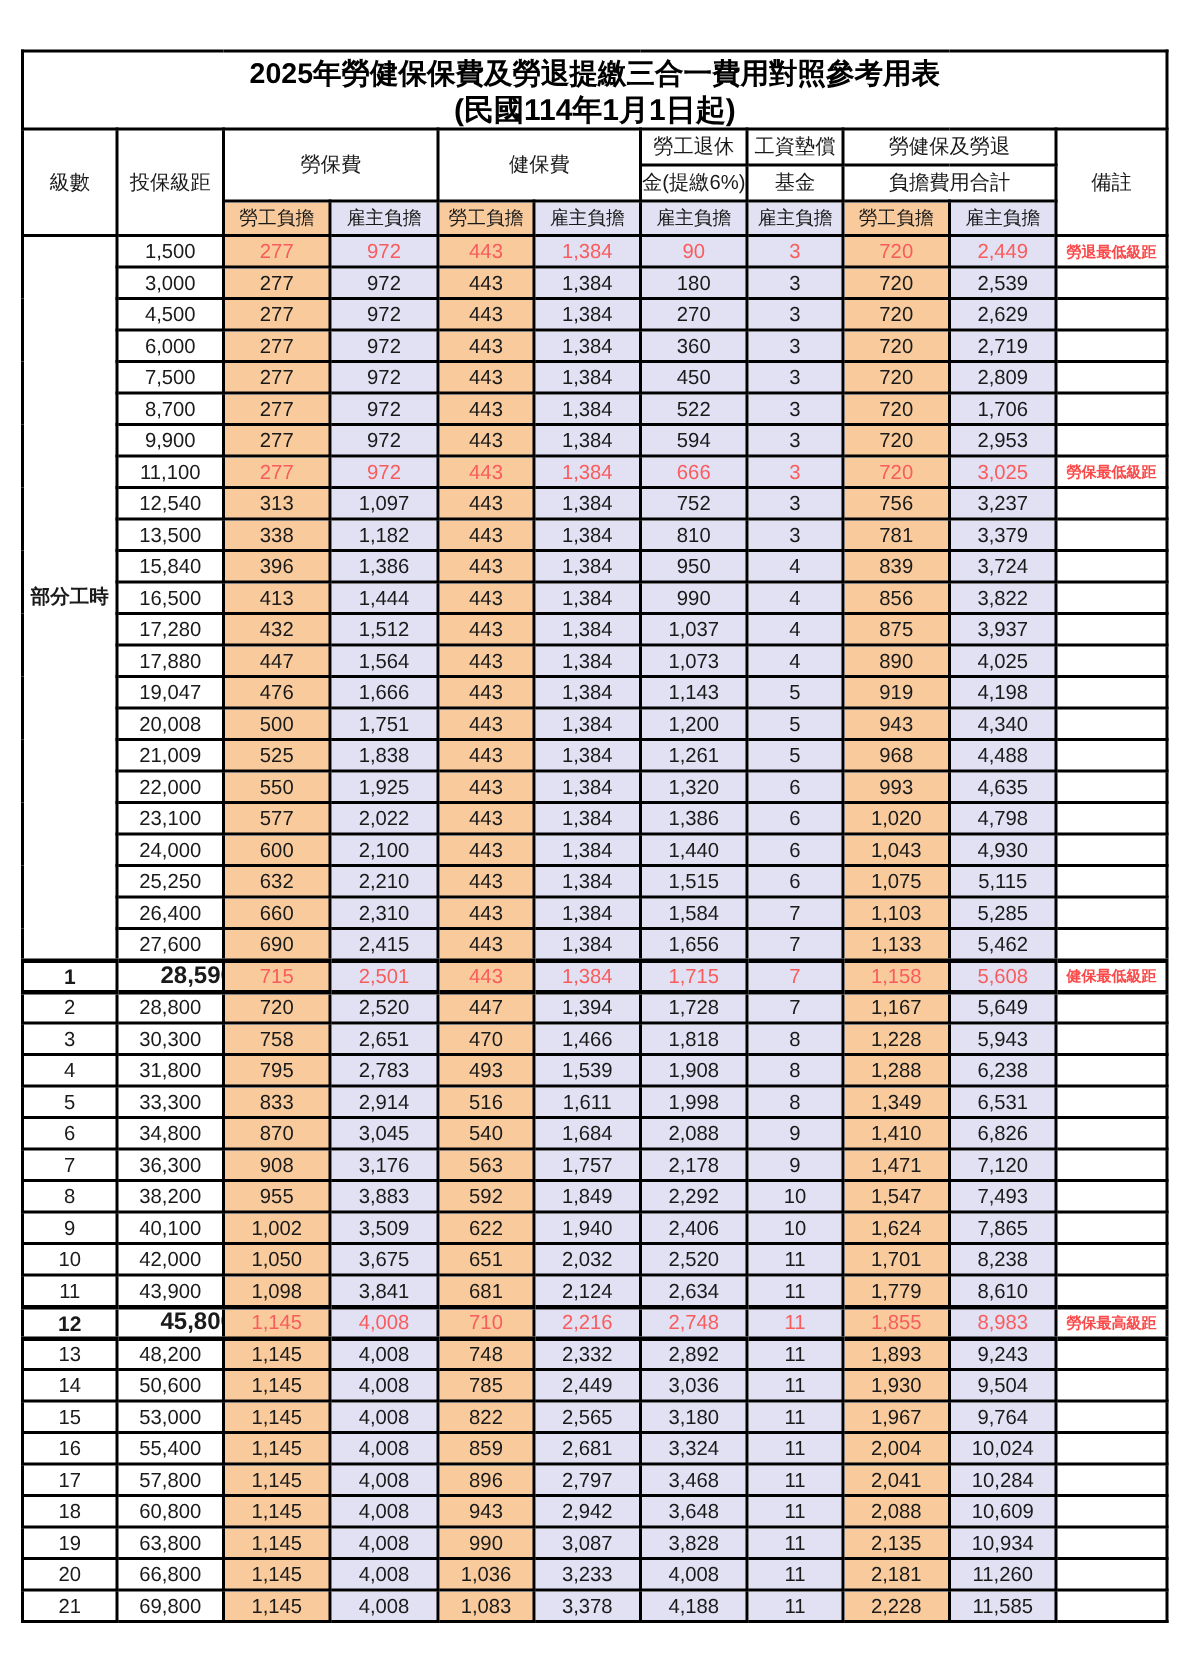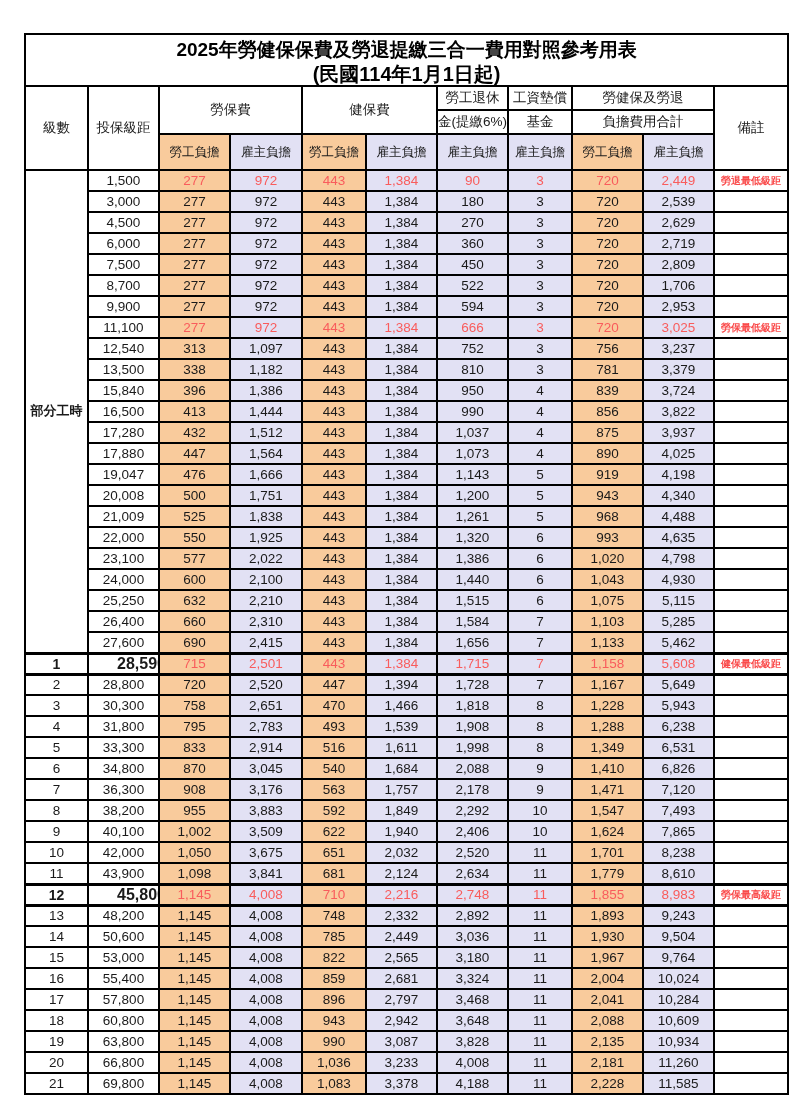--- a/index.html
+++ b/index.html
@@ -2,42 +2,42 @@
 <html><head>
 <meta charset="utf-8">
 <style>
   * { margin: 0; padding: 0; box-sizing: border-box; }
   html, body { background: #ffffff; }
   body {
     width: 791px; height: 1120px;
     font-family: "Liberation Sans", "DejaVu Sans", sans-serif;
     position: relative; overflow: hidden;
   }
-  .page { position: absolute; left: 24px; top: 33px; }
+  .page { position: absolute; left: 14px; top: 33px; }
   table {
     border-collapse: collapse;
     table-layout: fixed;
     width: 763px;
     background: #fff;
   }
   th, td {
     border: 2px solid #000;
     text-align: center;
     vertical-align: middle;
     font-size: 13px;
     color: #1a1a1a;
     overflow: hidden;
     white-space: nowrap;
     padding: 0;
   }
   tr.title-row th { height: 52px; border-bottom: 2px solid #000; }
   .title-line { font-size: 19px; font-weight: bold; line-height: 27px; color: #000; }
   .subtitle-line { font-size: 20px; font-weight: bold; line-height: 22px; color: #000; }
   tr.h1 th, tr.h2 th { height: 24px; font-weight: normal; font-size: 13.5px; }
-  tr.h3 th { height: 36px; font-weight: normal; font-size: 12.5px; }
+  tr.h3 th { height: 23px; font-weight: normal; font-size: 12.5px; }
   tbody td, tbody th { height: 21px; }
   tbody td { font-size: 13.5px; }
   .emp { background: #F9CB9C; }
   .er  { background: #E2E1F4; }
   .remark-cell { font-size: 10px; color: #FA4A4A; font-weight: bold; }
   tr.hl td.num { color: #F95C5C; }
   tr.emph td, tr.emph th { border-top-width: 3px; border-bottom-width: 3px; }
   tr.emph td.salary { font-weight: bold; font-size: 16px; padding-left: 28px; }
   tr.emph td.level  { font-weight: bold; font-size: 14px; }
   td.level, td.salary, th.group { background: #fff; }

